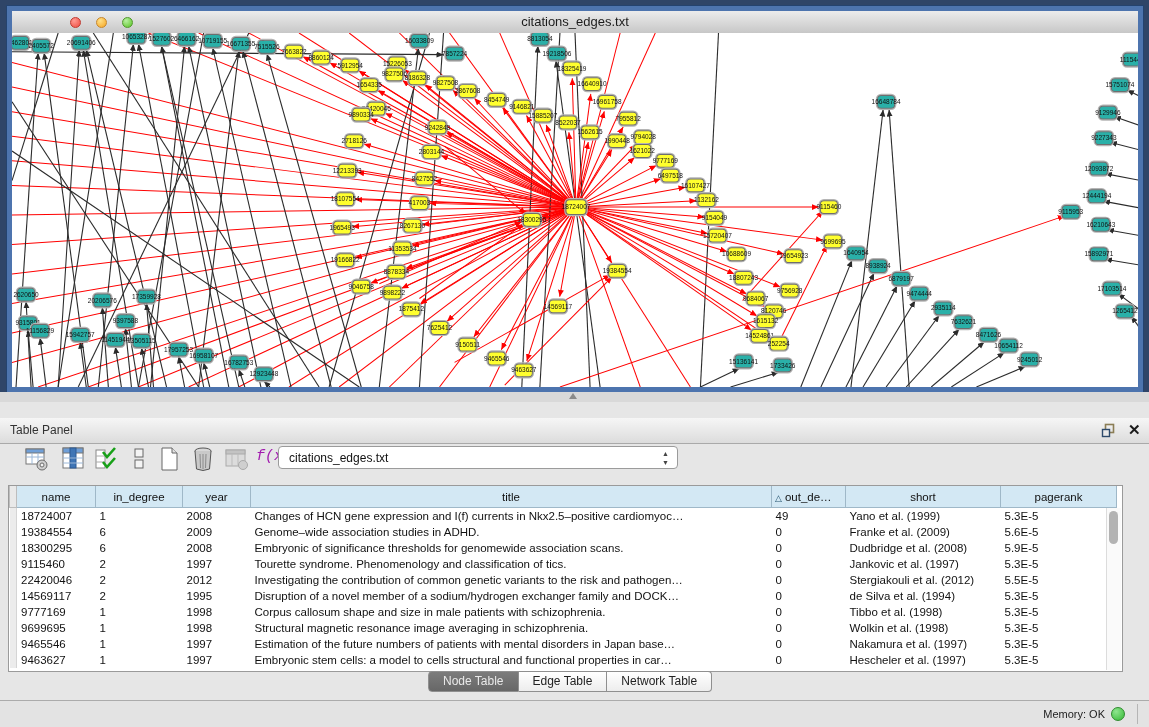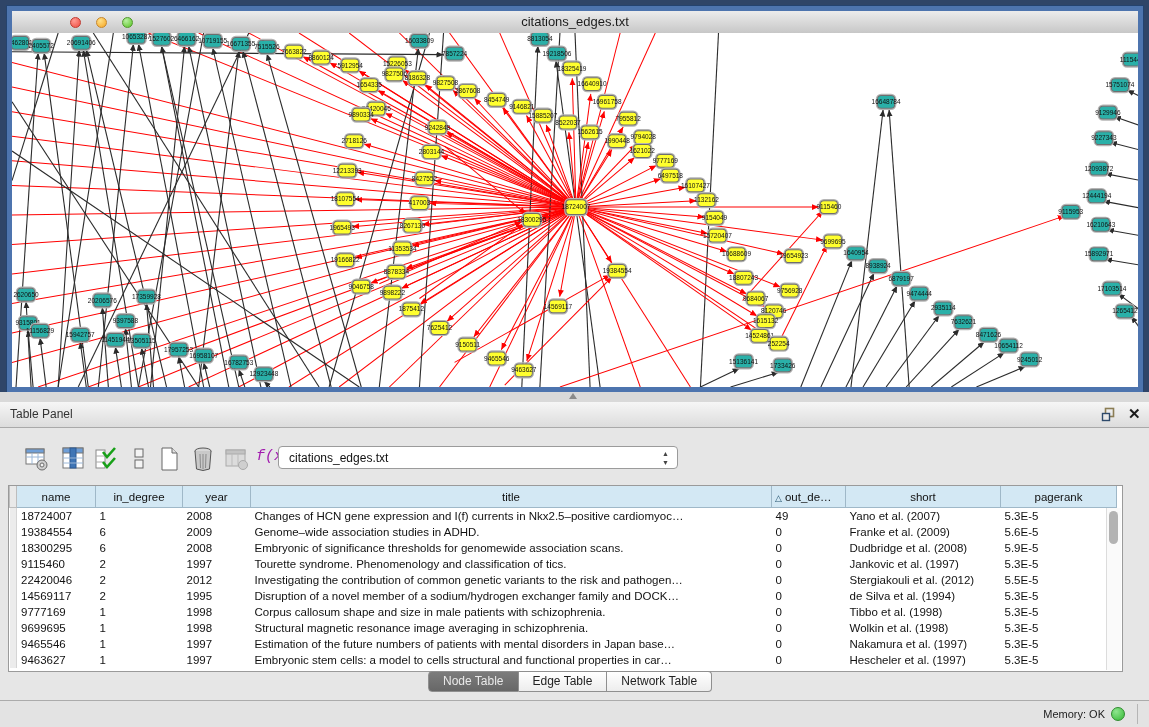--- a/index.html
+++ b/index.html
@@ -20,21 +20,21 @@
   #graph-svg{position:absolute;left:0;top:0;width:100%;height:100%;}
   .nlbl{font-size:6.5px;fill:#111;text-anchor:middle;pointer-events:none;}
 
   
   #splitter{position:absolute;left:0;top:392px;width:1149px;height:10px;background:#d9d9d9;border-bottom:1px solid #bfbfbf;}
   #split-grip{position:absolute;left:569px;top:1px;width:0;height:0;
     border-left:4px solid transparent;border-right:4px solid transparent;border-bottom:6px solid #8a8a8a;}
 
   
   #tablepanel{position:absolute;left:0;top:402px;width:1149px;height:325px;background:#e6e6e6;}
-  #tp-header{position:absolute;left:0;top:0;width:1149px;height:25px;
+  #tp-header{position:absolute;left:0;top:16px;width:1149px;height:25px;
     background:linear-gradient(#f6f6f6,#dcdcdc);border-bottom:1px solid #a9a9a9;}
   #tp-title{position:absolute;left:10px;top:5px;font-size:12px;color:#333;}
   #tp-float{position:absolute;left:1101px;top:5px;width:16px;height:15px;cursor:pointer;}
   #tp-close{position:absolute;left:1128px;top:3px;font-size:15px;font-weight:bold;color:#1a1a1a;cursor:pointer;}
 
   #toolbar{position:absolute;left:8px;top:40px;height:36px;}
   .tbi{position:absolute;top:4px;width:26px;height:26px;cursor:pointer;}
   #dd{position:absolute;left:278px;top:44px;width:400px;height:23px;background:#fff;
     border:1px solid #9b9b9b;border-radius:4px;box-sizing:border-box;cursor:pointer;}
   #dd-value{position:absolute;left:10px;top:4px;font-size:12px;color:#111;}
@@ -917,21 +917,21 @@
             </tr>
           </thead>
         <tbody id="tbody">
             <tr>
               <td class="gut"></td>
               <td>18724007</td>
               <td>1</td>
               <td>2008</td>
               <td>Changes of HCN gene expression and I(f) currents in Nkx2.5–positive cardiomyoc…</td>
               <td>49</td>
-              <td>Yano et al. (2007)</td>
+              <td>Yano et al. (1999)</td>
               <td>5.3E-5</td>
             </tr>
             <tr>
               <td class="gut"></td>
               <td>19384554</td>
               <td>6</td>
               <td>2009</td>
               <td>Genome–wide association studies in ADHD.</td>
               <td>0</td>
               <td>Franke et al. (2009)</td>

